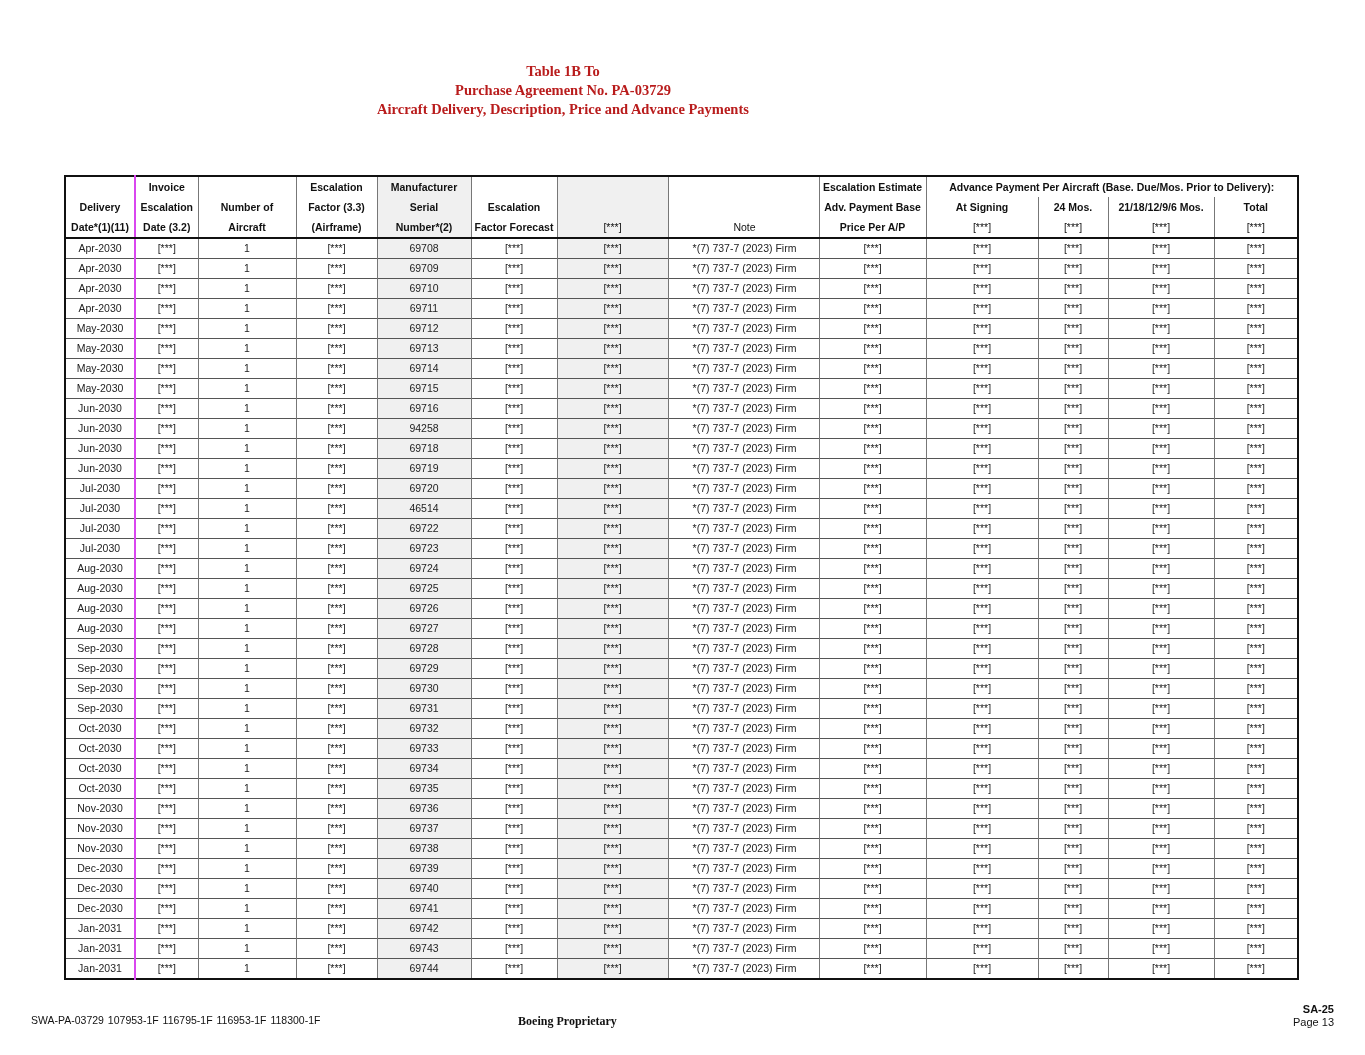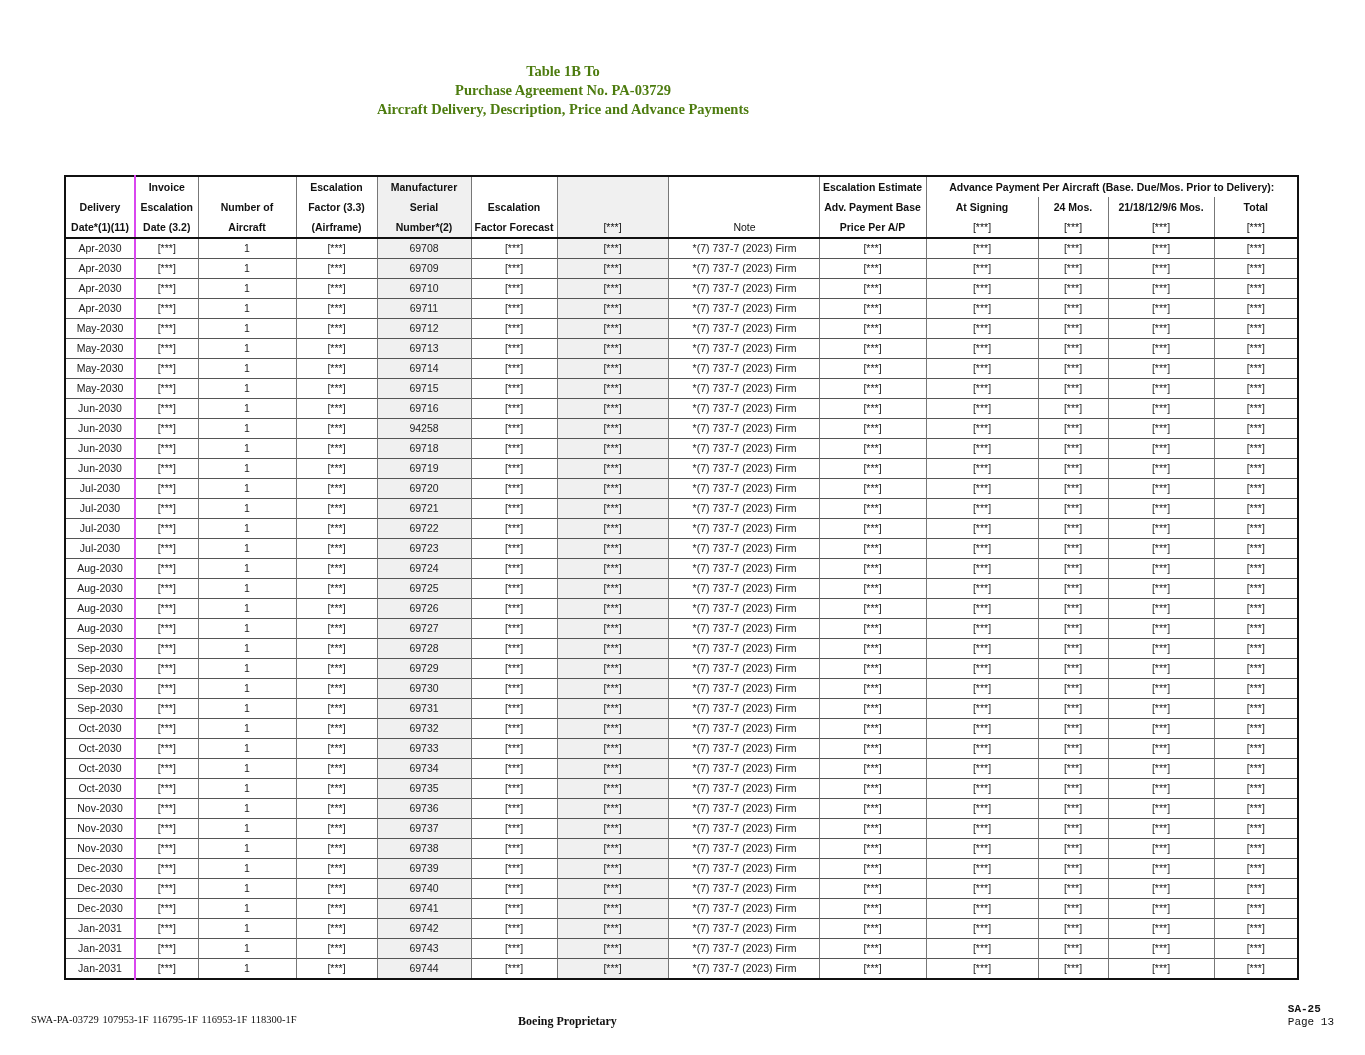--- a/index.html
+++ b/index.html
@@ -1,30 +1,30 @@
 <!DOCTYPE html>
 <html><head>
 <meta charset="utf-8">
 <style>
   html, body { margin: 0; padding: 0; background: #ffffff; }
   body { width: 1365px; height: 1055px; position: relative; overflow: hidden; font-family: "Liberation Sans", "DejaVu Sans", sans-serif; color: #111; }
-  .title-block { position: absolute; top: 62px; left: 0; width: 1126px; text-align: center; font-family: "Liberation Serif", "DejaVu Serif", serif; font-weight: bold; font-size: 14.5px; line-height: 19px; color: #4d7c0f; }
+  .title-block { position: absolute; top: 62px; left: 0; width: 1126px; text-align: center; font-family: "Liberation Serif", "DejaVu Serif", serif; font-weight: bold; font-size: 14.5px; line-height: 19px; color: #b91c1c; }
   .title-block div { margin: 0; }
   table.pa { position: absolute; left: 64px; top: 175px; border-collapse: collapse; border: 2px solid #111; table-layout: fixed; font-family: "Liberation Sans", "DejaVu Sans", sans-serif; font-size: 10.5px; }
   table.pa td, table.pa th { padding: 0; text-align: center; white-space: nowrap; overflow: hidden; }
   table.pa thead th { font-weight: bold; height: 20px; line-height: 20px; font-size: 10.5px; color: #111; }
   table.pa tbody td { height: 19px; line-height: 19px; border-top: 1px solid #555; color: #222; }
   table.pa thead tr:last-child th { border-bottom: 2px solid #111; margin-top: 32px; }
   .vb { border-left: 2px solid #d946ef; }
   .vt { border-left: 1px solid #777; }
   .shade { background: #f0f0f0; }
   .left { text-align: center; padding-left: 2px !important; }
-  .footer-left { position: absolute; left: 31px; top: 1014px; font-size: 10.5px; font-family: Liberation Serif, serif; color: #111; word-spacing: 1px; }
+  .footer-left { position: absolute; left: 31px; top: 1014px; font-size: 10.5px; font-family: Liberation Sans, sans-serif; color: #111; word-spacing: 1px; }
   .footer-center { position: absolute; left: 0; width: 1135px; top: 1014px; text-align: center; font-family: "Liberation Serif", serif; font-weight: bold; font-size: 12px; color: #111; }
-  .footer-right { position: absolute; right: 31px; top: 1003px; text-align: left; font-size: 11px; line-height: 13px; font-family: Liberation Mono, monospace; color: #111; }
+  .footer-right { position: absolute; right: 31px; top: 1003px; text-align: right; font-size: 11px; line-height: 13px; font-family: Liberation Sans, sans-serif; color: #111; }
   .footer-right .sa { font-weight: bold; }
 </style>
 </head>
 <body>
 
 <div class="title-block">
   <div>Table 1B To</div>
   <div>Purchase Agreement No. PA-03729</div>
   <div>Aircraft Delivery, Description, Price and Advance Payments</div>
 </div>
@@ -283,21 +283,21 @@
         <td class="vt">[***]</td>
         <td class="vt">[***]</td>
         <td class="vt">[***]</td>
         <td class="vt">[***]</td>
       </tr>
       <tr>
         <td>Jul-2030</td>
         <td class="vb">[***]</td>
         <td class="vt">1</td>
         <td class="vt">[***]</td>
-        <td class="vt shade">69721</td>
+        <td class="vt shade">46514</td>
         <td class="vt">[***]</td>
         <td class="vt shade">[***]</td>
         <td class="vt left">*(7) 737-7 (2023) Firm</td>
         <td class="vt">[***]</td>
         <td class="vt">[***]</td>
         <td class="vt">[***]</td>
         <td class="vt">[***]</td>
         <td class="vt">[***]</td>
       </tr>
       <tr>

